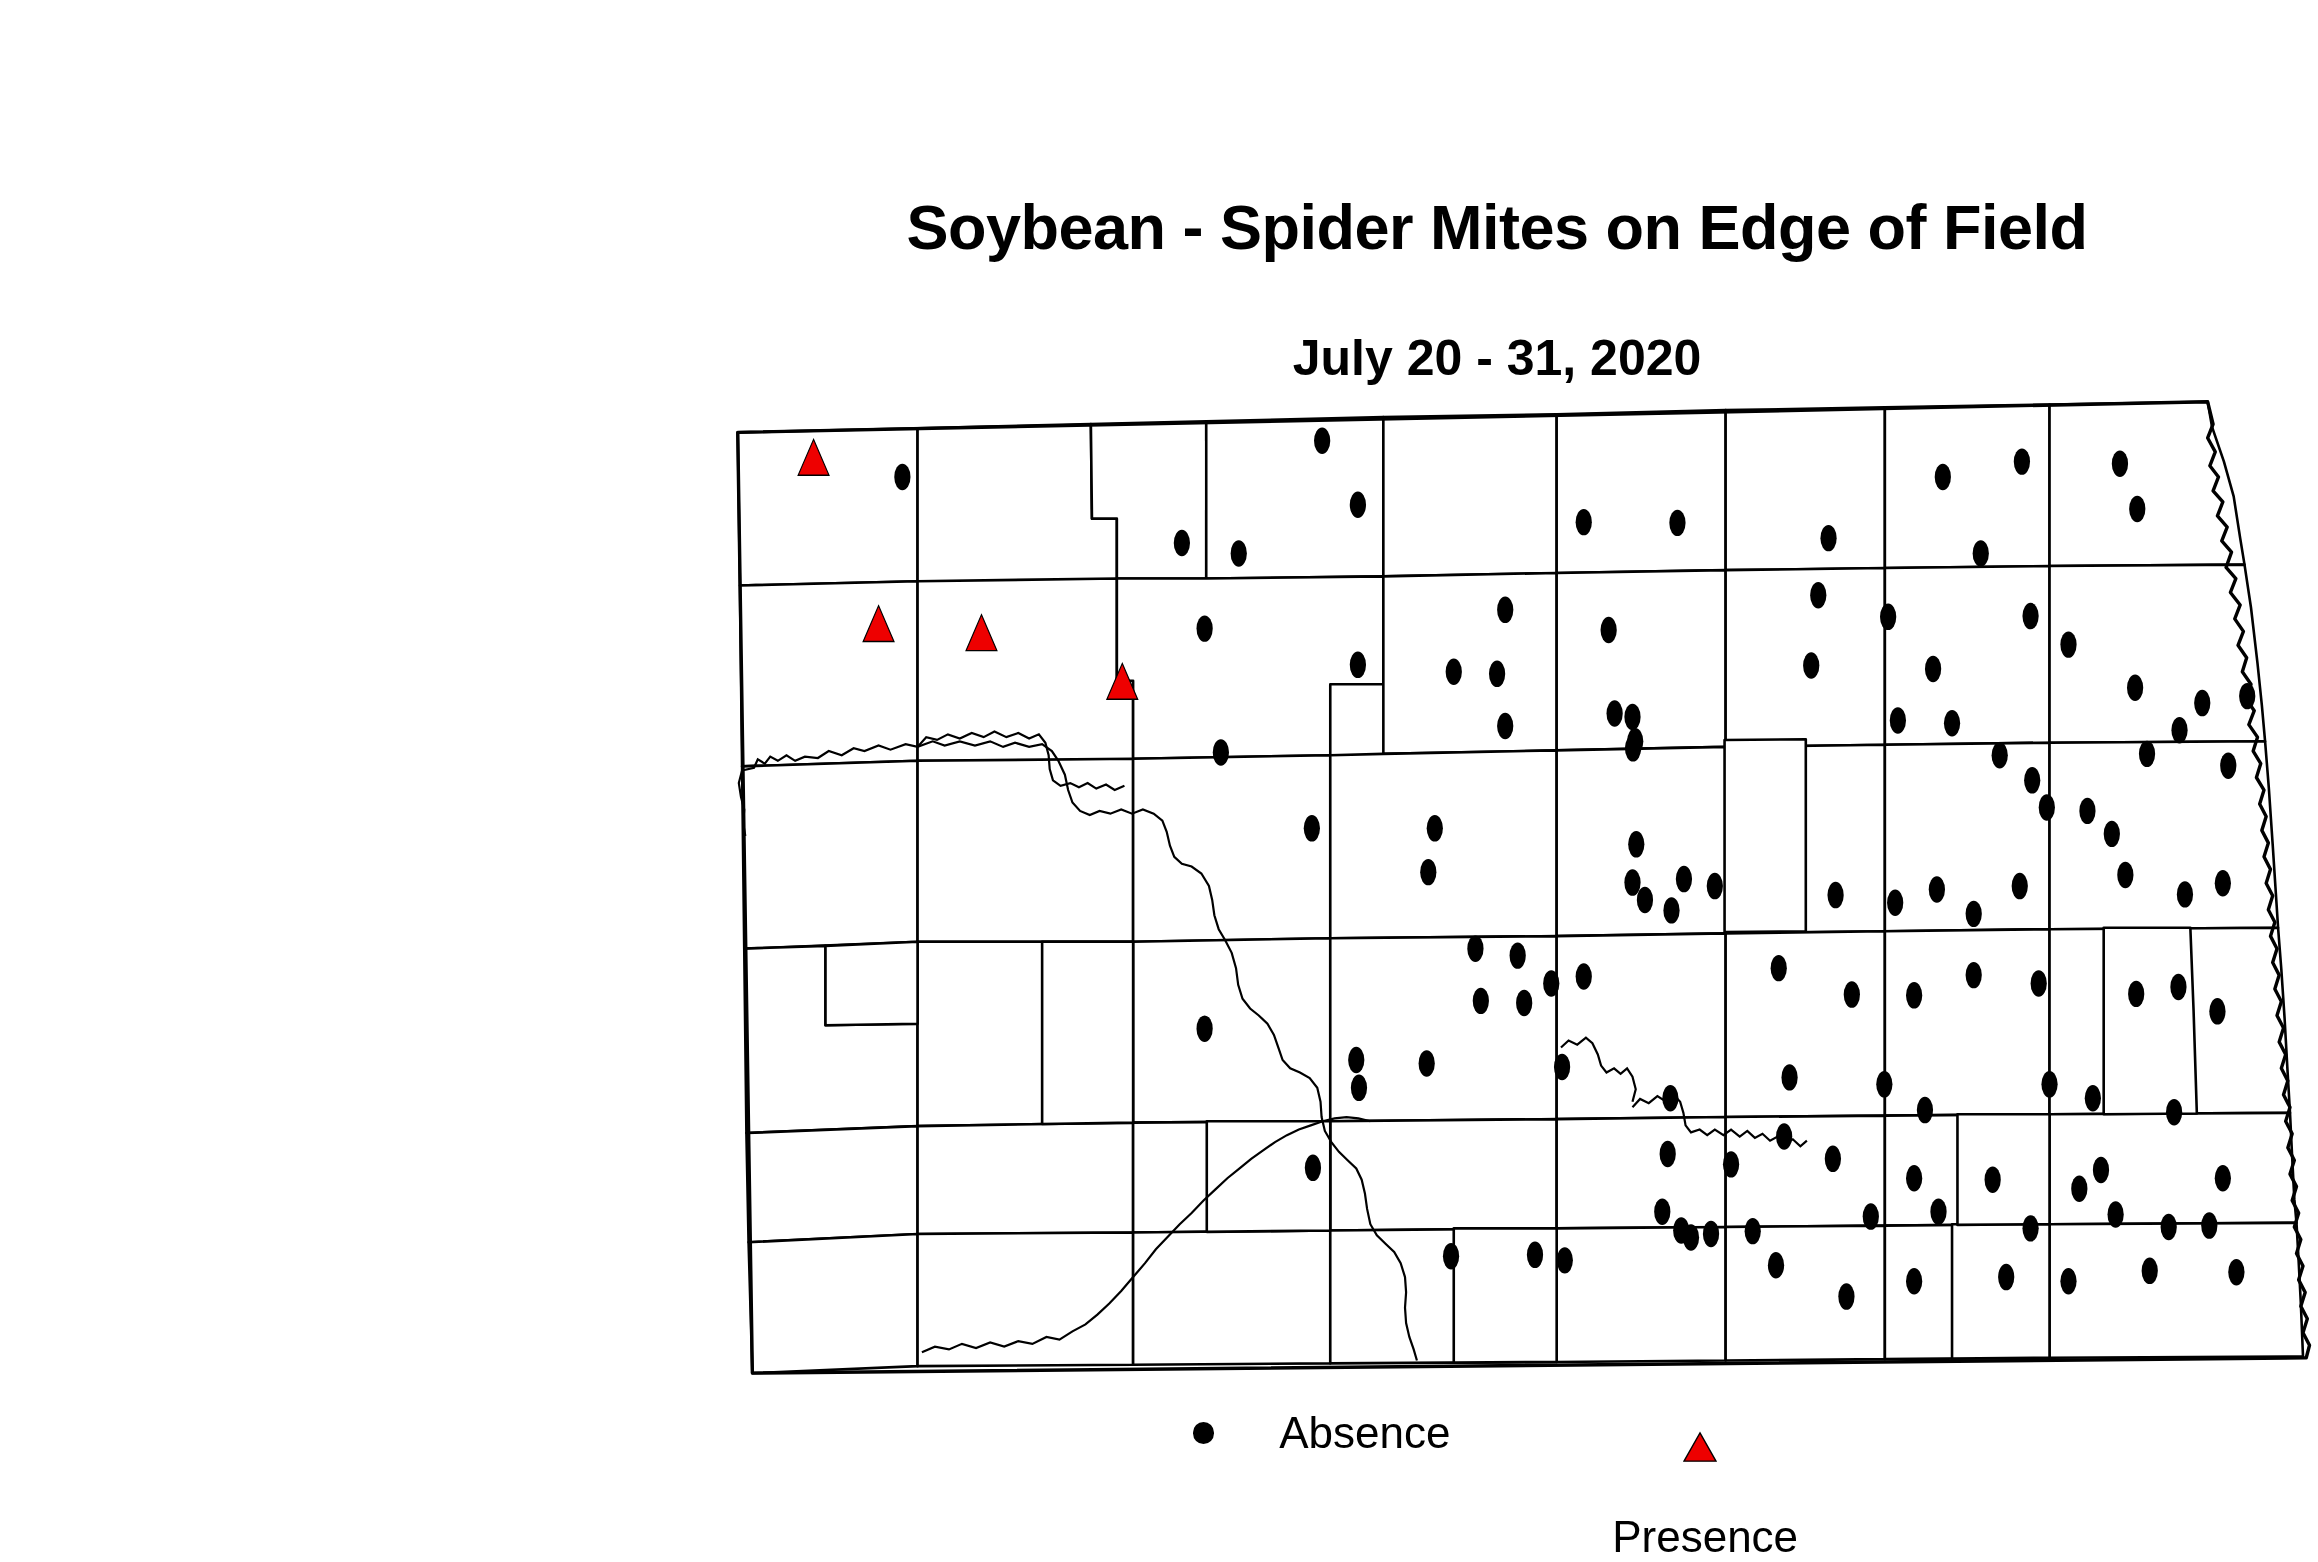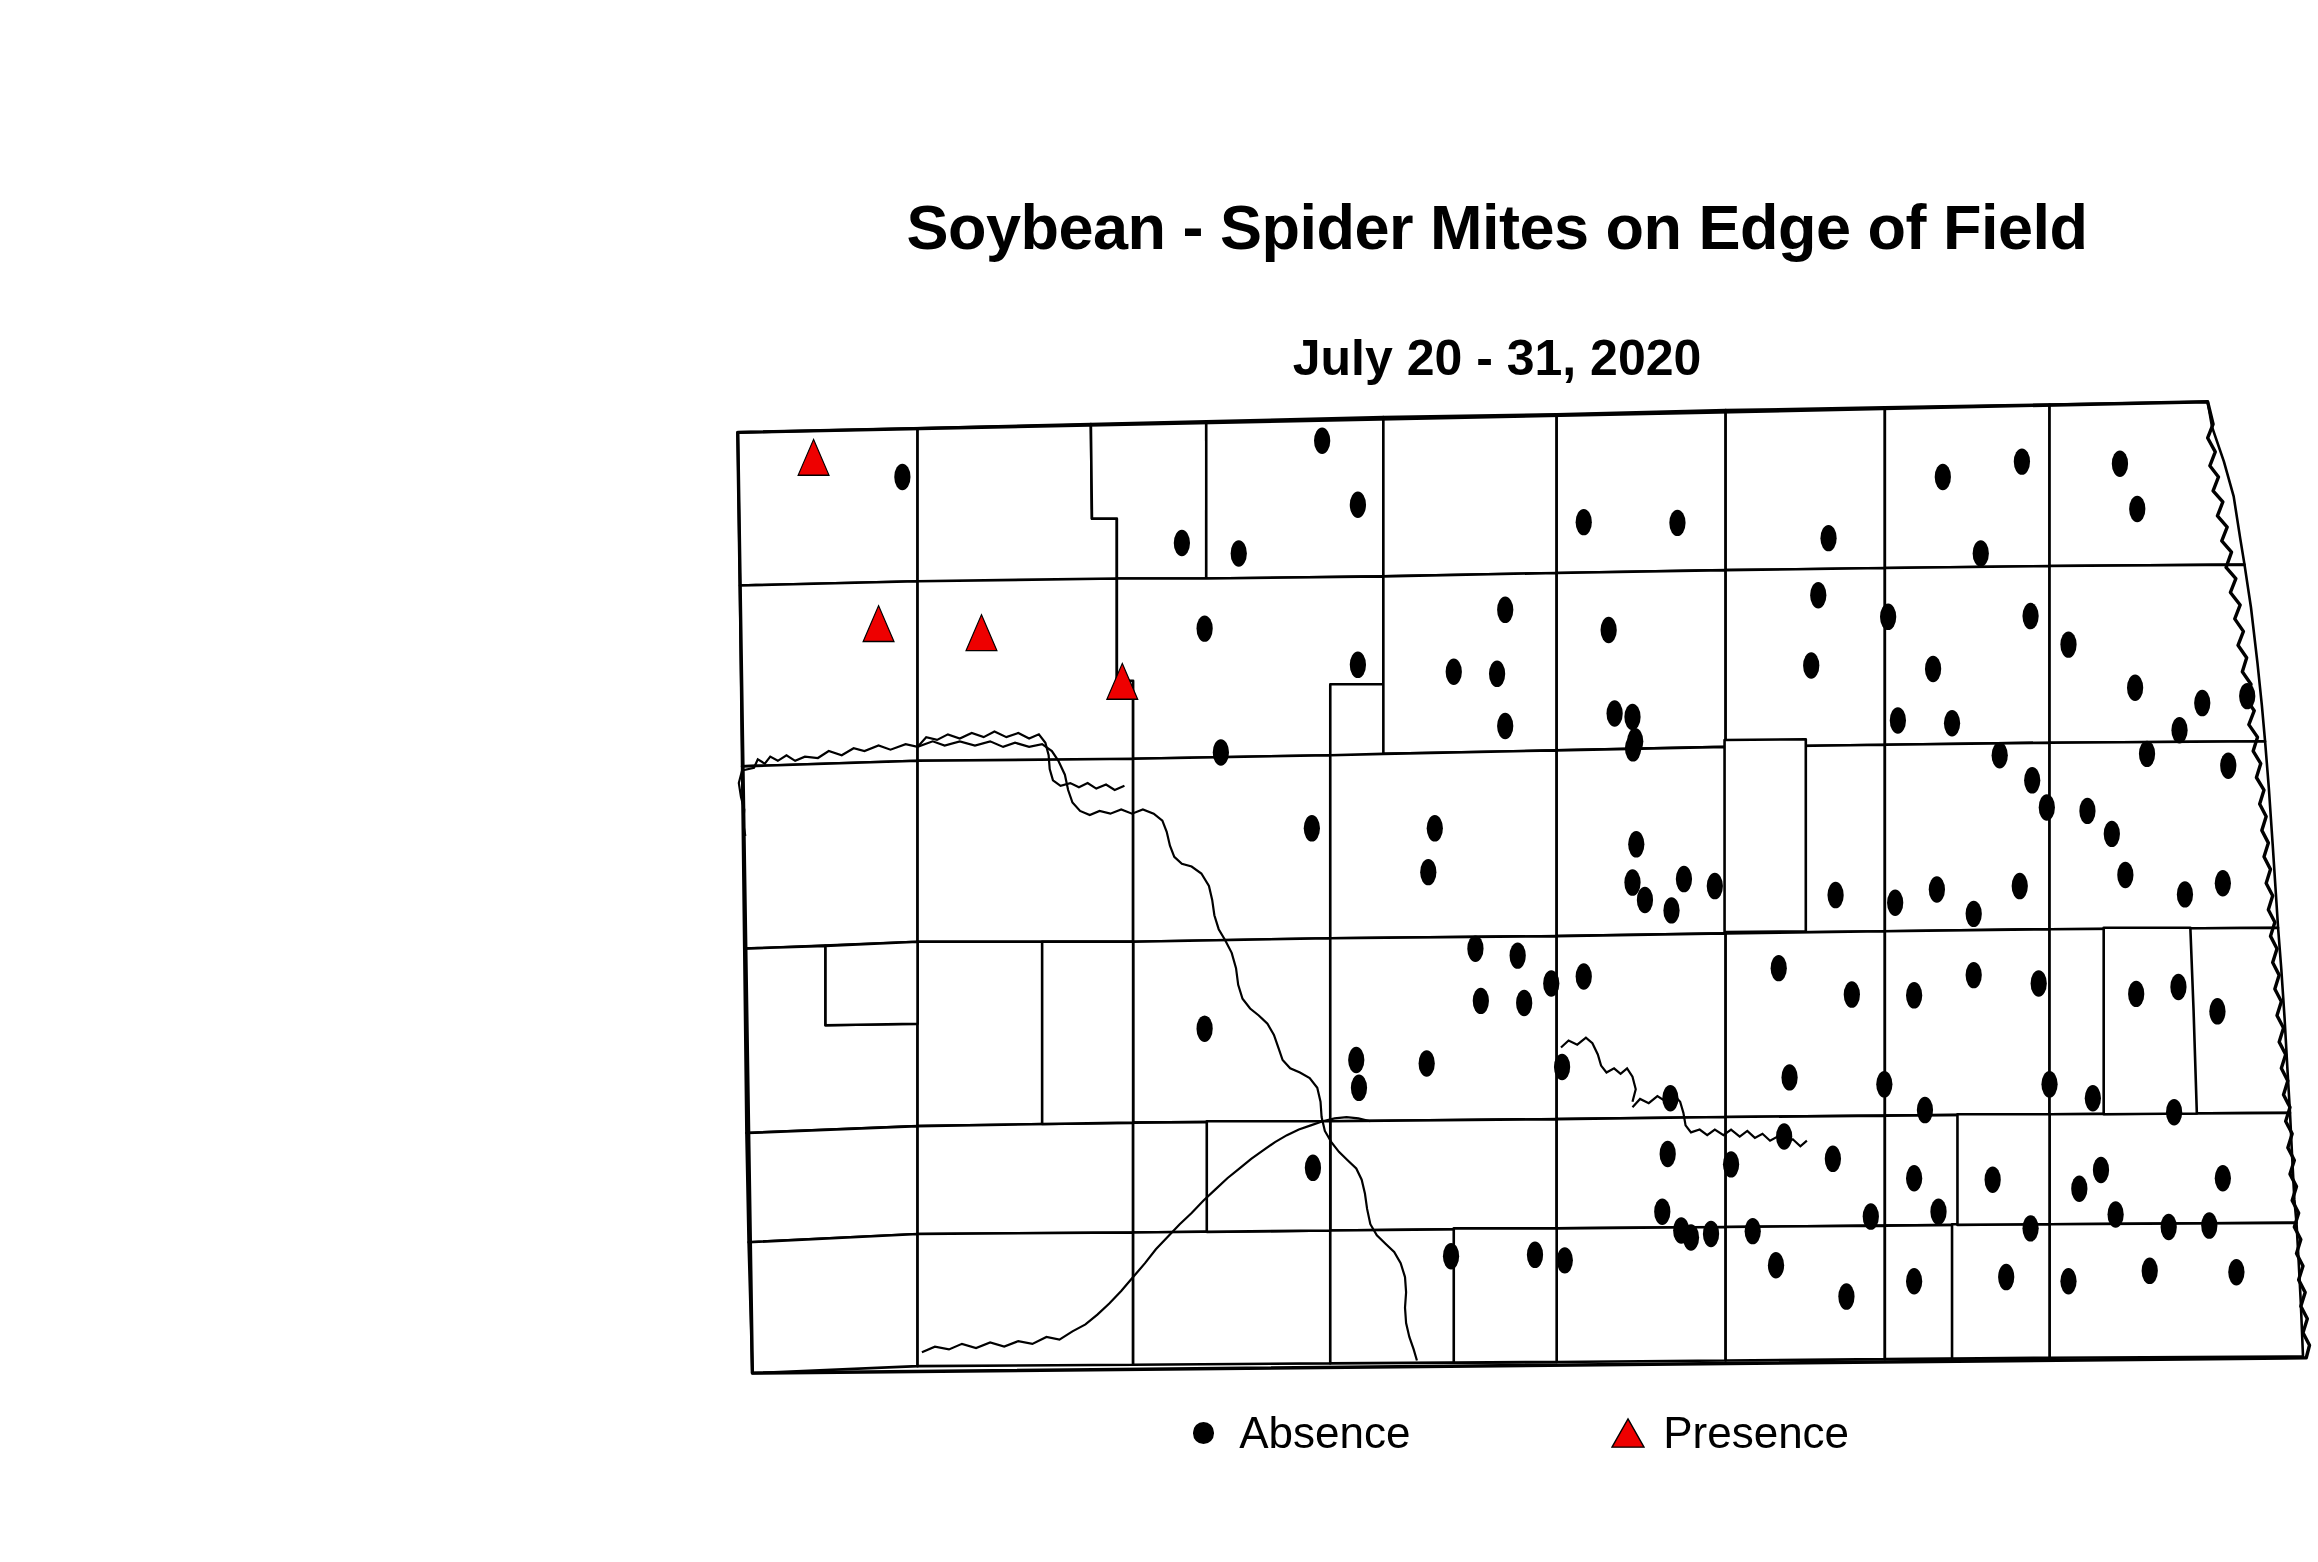--- a/index.html
+++ b/index.html
@@ -80,23 +80,24 @@
     left: 0;
     top: 1405px;
     width: 2994px;
     height: 83px;
   }
   .legend-entry {
     position: absolute;
     display: flex;
     align-items: center;
     height: 56px;
+    gap: 40px;
   }
   .legend-entry.absence { left: 1178px; top: 0; }
-  .legend-entry.presence { left: 1602px; top: 0; }
+  .legend-entry.presence { left: 1602px; top: 16px; flex-direction: column; }
   .legend-symbol {
     width: 51px;
     height: 51px;
     display: flex;
     align-items: center;
     justify-content: center;
     flex: 0 0 auto;
   }
   .legend-dot {
     width: 21.3px;

